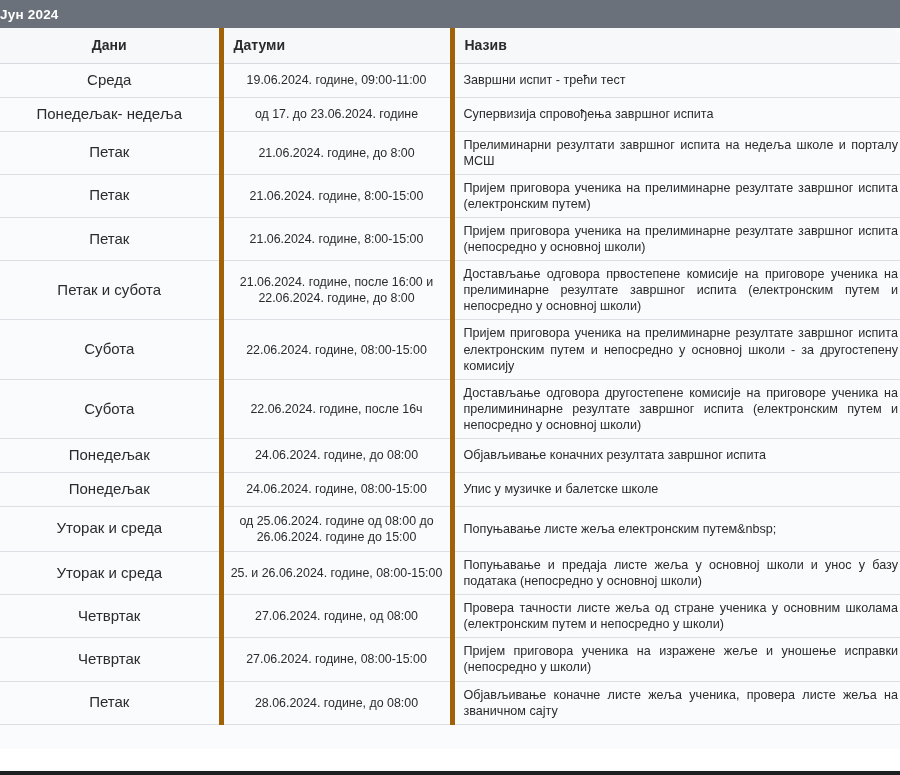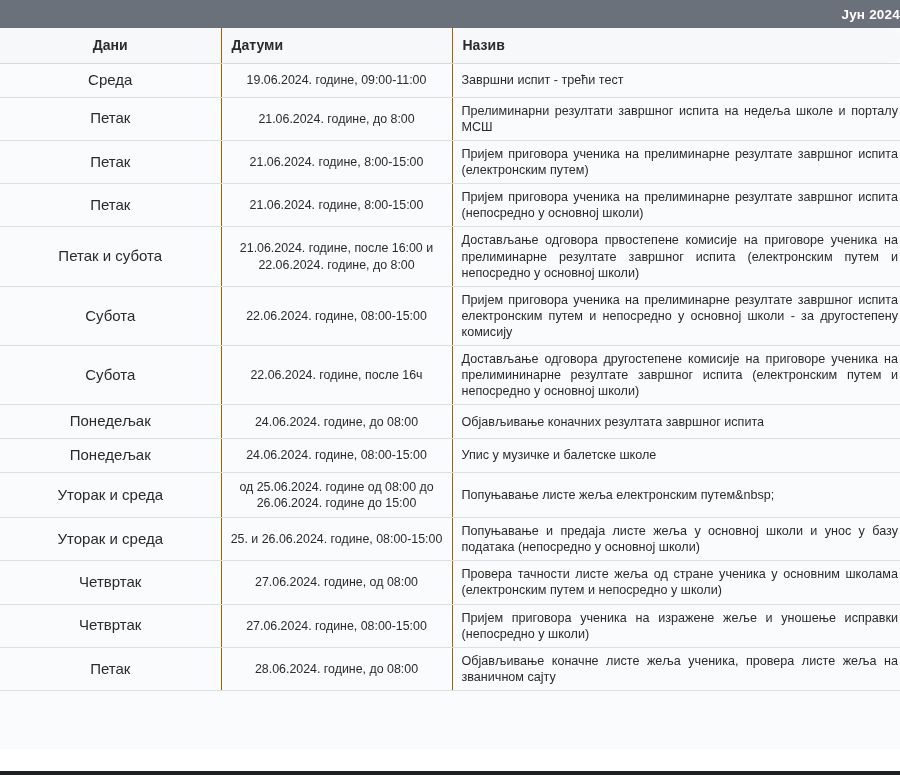--- a/index.html
+++ b/index.html
@@ -26,21 +26,21 @@
 
   
   .title-bar {
     height: 28px;
     background: #6b717a;
     color: #ffffff;
     font-size: 13.5px;
     font-weight: bold;
     display: flex;
     align-items: center;
-    justify-content: flex-end;
+    justify-content: flex-start;
     letter-spacing: 0.2px;
     flex: 0 0 auto;
   }
 
   
   .table-wrap {
     flex: 1 1 auto;
     background: #fafbfc;
     overflow: hidden;
   }
@@ -50,21 +50,21 @@
     table-layout: fixed;
     background: #fafbfc;
   }
   table.schedule col.c-days   { width: 221px; }
   table.schedule col.c-dates  { width: 231px; }
   table.schedule col.c-title  { width: 448px; }
 
   table.schedule th,
   table.schedule td {
     border-bottom: 1px solid #dcdfe3;
-    border-right: 1px solid #a16207;
+    border-right: 5px solid #a16207;
     vertical-align: middle;
     color: #2b2b2b;
     background: #fafbfc;
   }
   table.schedule th:last-child,
   table.schedule td:last-child {
     border-right: none;
   }
 
   table.schedule thead th {
@@ -138,20 +138,25 @@
           <th class="h-title">Назив</th>
         </tr>
       </thead>
       <tbody id="table-body">
           <tr>
             <td class="cell-day">Среда</td>
             <td class="cell-date">19.06.2024. године, 09:00-11:00</td>
             <td class="cell-title">Завршни испит - трећи тест</td>
           </tr>
           <tr>
+            <td class="cell-day">Понедељак- недеља</td>
+            <td class="cell-date">од 17. до 23.06.2024. године</td>
+            <td class="cell-title">Супервизија спровођења завршног испита</td>
+          </tr>
+          <tr>
             <td class="cell-day">Петак</td>
             <td class="cell-date">21.06.2024. године, до 8:00</td>
             <td class="cell-title">Прелиминарни резултати завршног испита на недеља школе и порталу МСШ</td>
           </tr>
           <tr>
             <td class="cell-day">Петак</td>
             <td class="cell-date">21.06.2024. године, 8:00-15:00</td>
             <td class="cell-title">Пријем приговора ученика на прелиминарне резултате завршног испита (електронским путем)</td>
           </tr>
           <tr>

